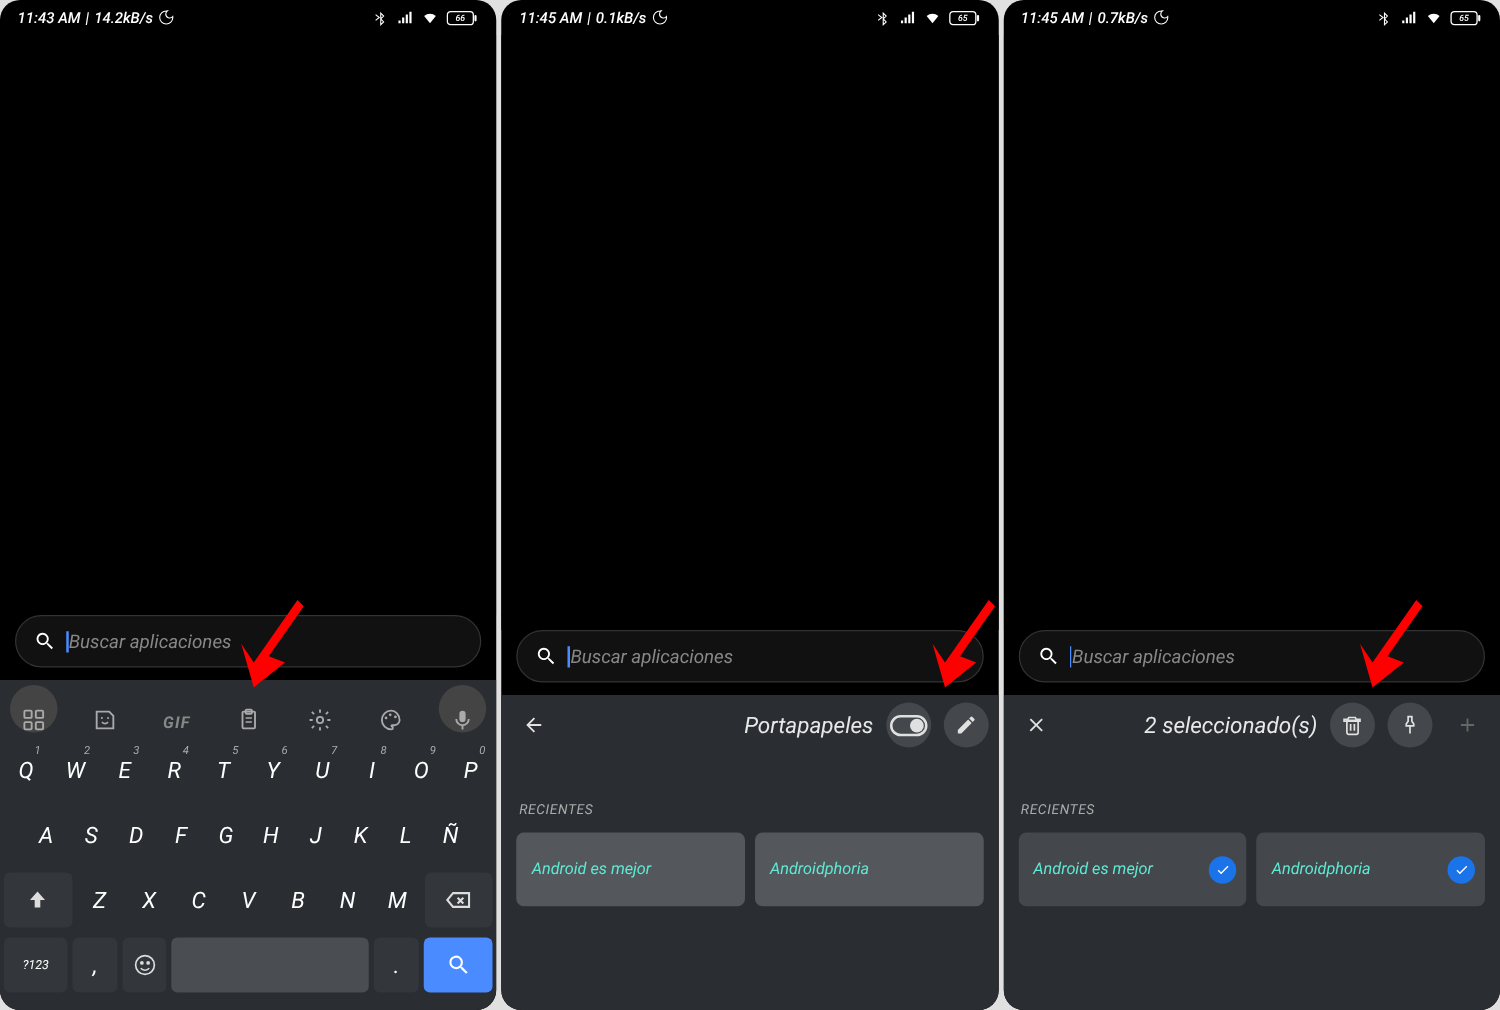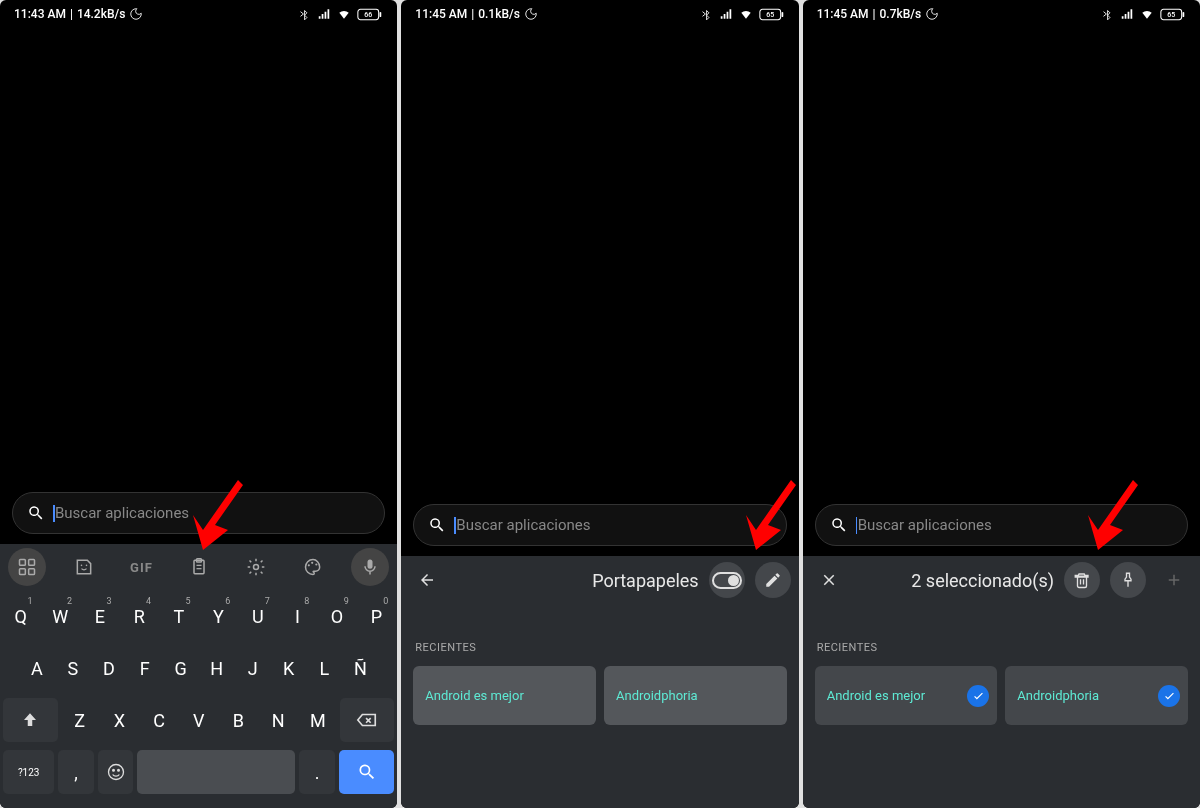--- a/index.html
+++ b/index.html
@@ -1,32 +1,32 @@
 <!DOCTYPE html>
 <html><head>
 <meta charset="utf-8">
 <style>
   * { margin: 0; padding: 0; box-sizing: border-box; }
   body { background: #e0e0e0; font-family: -apple-system, Roboto, sans-serif; }
   .container { display: flex; width: 1200px; height: 808px; gap: 4px; }
-  .phone { flex: 1; background: #000; display: flex; flex-direction: column; position: relative; border-radius: 6px; overflow: hidden; }
+  .phone { flex: 1; background: #000; display: flex; flex-direction: column; position: relative; border-radius: 16px; overflow: hidden; font-style: italic; }
   .status-bar { height: 28px; display: flex; justify-content: space-between; align-items: center; padding: 0 14px; color: #fff; font-size: 12px; font-weight: 500; }
   .status-left { display: flex; align-items: center; gap: 4px; }
   .status-right { display: flex; align-items: center; gap: 6px; }
   .status-icon { width: 14px; height: 14px; fill: #fff; }
   .black-area { flex: 1; background: #000; }
   .search-bar { margin: 0 12px 10px 12px; height: 42px; background: #111; border: 1px solid #333; border-radius: 21px; display: flex; align-items: center; padding: 0 14px; gap: 10px; }
   .search-icon-s { width: 18px; height: 18px; fill: #fff; }
   .search-text { color: #888; font-size: 15px; position: relative; }
   .cursor { position: absolute; left: -2px; top: 1px; width: 1.5px; height: 17px; background: #4a8cff; }
   
   
   .kbd { background: #2a2d31; }
   .kbd-toolbar { height: 46px; display: flex; align-items: center; justify-content: space-between; padding: 0 8px; }
-  .kbd-tool { width: 38px; height: 38px; border-radius: 19px; display: flex; align-items: center; justify-content: center; }
+  .kbd-tool { width: 38px; height: 38px; border-radius: 19px; display: flex; align-items: flex-end; justify-content: center; }
   .kbd-tool svg { width: 20px; height: 20px; fill: #aaa; }
   .kbd-tool.active { background: #444; }
   .gif-text { color: #888; font-size: 13px; font-weight: bold; letter-spacing: 1px; }
   .kbd-rows { padding: 4px 3px 6px 3px; }
   .kbd-row { display: flex; gap: 4px; margin-bottom: 8px; }
   .key { flex: 1; height: 44px; background: #3a3d41; border-radius: 5px; display: flex; align-items: center; justify-content: center; color: #fff; font-size: 18px; position: relative; background: transparent; }
   .key .sup { position: absolute; top: 2px; right: 6px; font-size: 9px; color: #aaa; }
   .key-wide { flex: 1.4; background: #3a3d41; }
   .key-dark { background: #33363a; }
   .key-space { flex: 4; background: #4a4d51; border-radius: 5px; }

